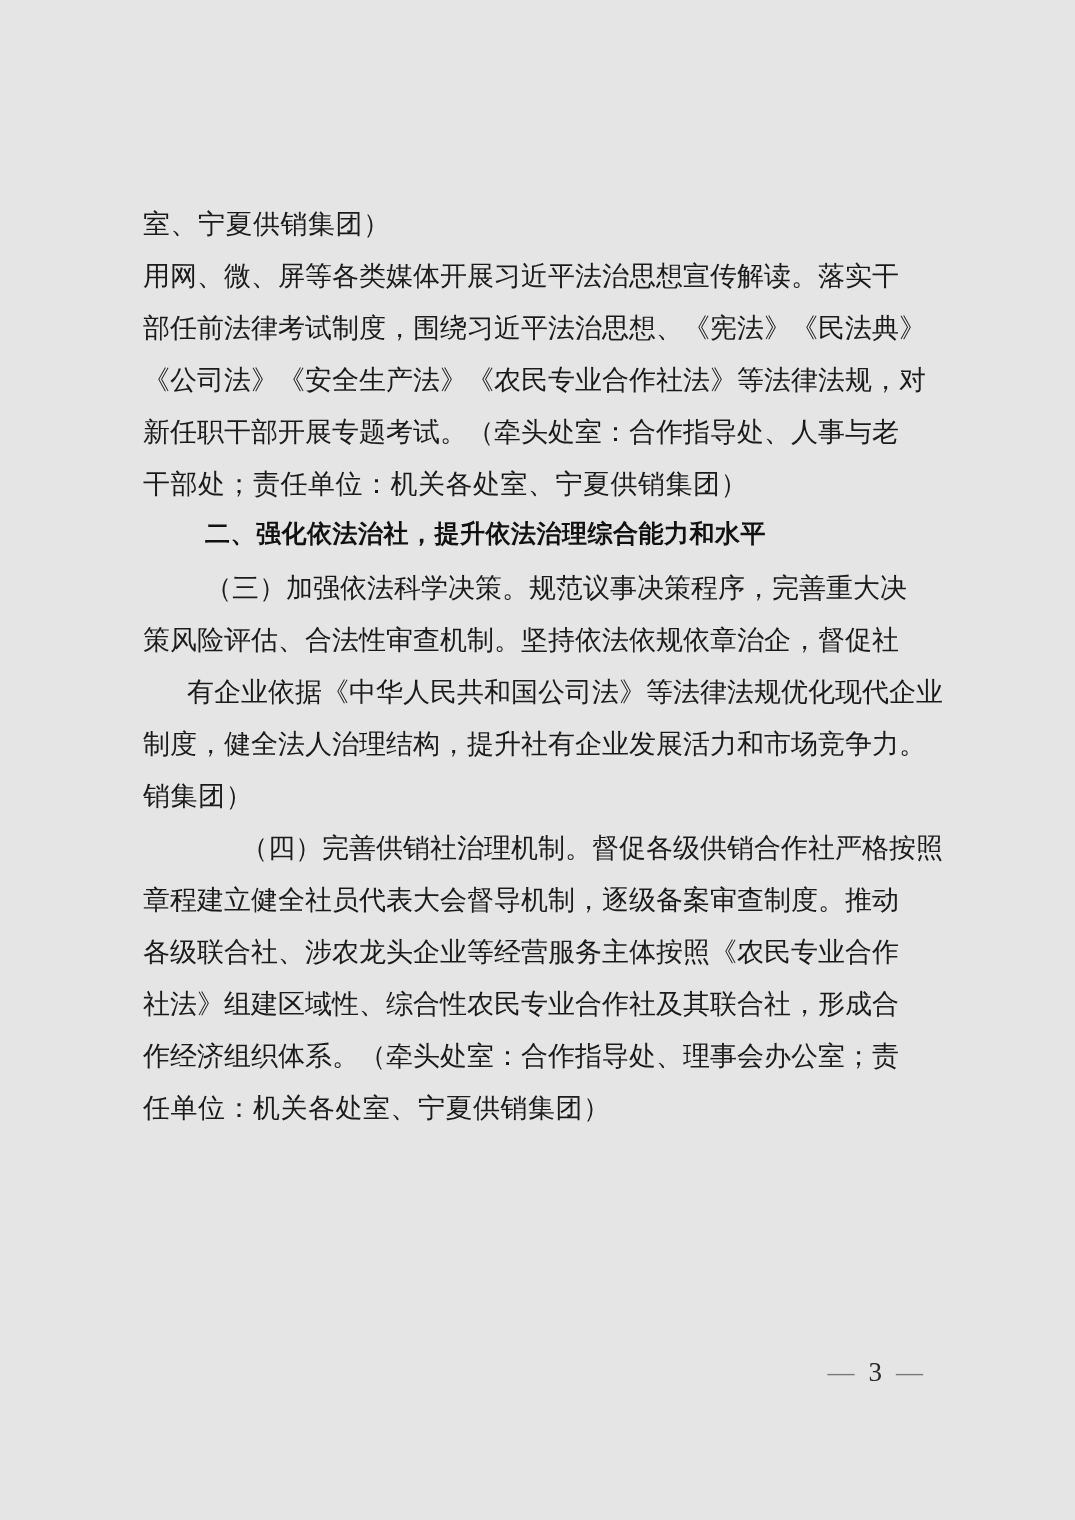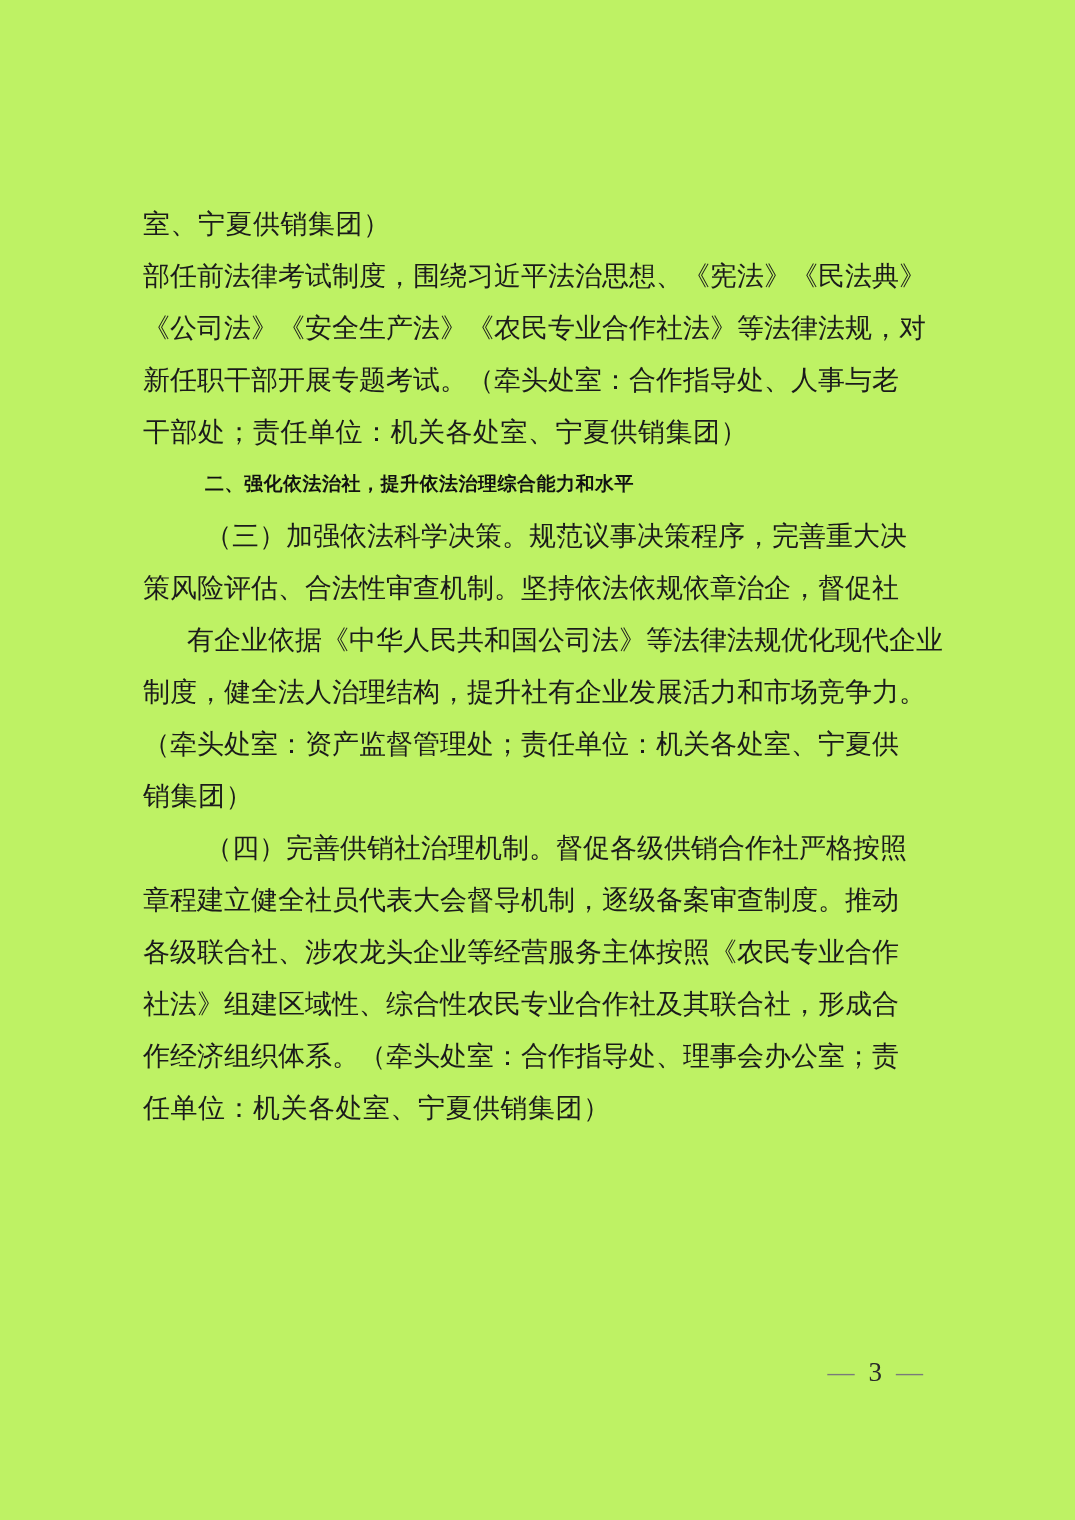--- a/index.html
+++ b/index.html
@@ -1,44 +1,44 @@
 <!DOCTYPE html>
 <html><head>
 <meta charset="utf-8">
 <style>
   * { margin: 0; padding: 0; box-sizing: border-box; }
   html, body { background: #ffffff; }
   .page {
     position: relative;
     width: 1075px;
     height: 1520px;
-    background: #bef264;
+    background: #e5e5e5;
     overflow: hidden;
     font-family: "Liberation Serif", "DejaVu Serif", serif;
     color: #1b1b1b;
     padding-left: 15px;
   }
   .content {
     position: absolute;
     left: 143px;
     top: 198px;
     width: 800px;
   }
   .line {
     height: 52px;
     line-height: 52px;
     font-size: 27px;
     white-space: nowrap;
     letter-spacing: 0.5px;
   }
   .line.indent { text-indent: 62px; }
   .line.heading {
-    font-family: Liberation Serif, serif;
+    font-family: Liberation Mono, monospace;
     font-weight: 700;
-    font-size: 19px;
+    font-size: 25px;
     color: #111111;
     text-indent: 62px;
     letter-spacing: 0.5px;
   }
   .footer {
     position: absolute;
     top: 1352px;
     right: 152px;
     font-size: 27px;
     line-height: 40px;
@@ -46,32 +46,32 @@
   }
   .footer .dash { color: #7a7a7a; }
   .footer .num { margin: 0 14px; }
 </style>
 </head>
 <body>
 
 <div class="page">
   <div class="content">
     <div class="line end">室、宁夏供销集团）</div>
+    <div class="line fill" style="letter-spacing: 0px;">用网、微、屏等各类媒体开展习近平法治思想宣传解读。落实干</div>
     <div class="line fill" style="letter-spacing: 0px;">部任前法律考试制度，围绕习近平法治思想、《宪法》《民法典》</div>
     <div class="line fill" style="letter-spacing: 0px;">《公司法》《安全生产法》《农民专业合作社法》等法律法规，对</div>
     <div class="line fill" style="letter-spacing: 0px;">新任职干部开展专题考试。（牵头处室：合作指导处、人事与老</div>
     <div class="line end">干部处；责任单位：机关各处室、宁夏供销集团）</div>
     <div class="line heading">二、强化依法治社，提升依法治理综合能力和水平</div>
     <div class="line fill indent" style="letter-spacing: 0px;">（三）加强依法科学决策。规范议事决策程序，完善重大决</div>
     <div class="line fill" style="letter-spacing: 0px;">策风险评估、合法性审查机制。坚持依法依规依章治企，督促社</div>
     <div class="line fill" style="letter-spacing: 0px; text-align: right;">有企业依据《中华人民共和国公司法》等法律法规优化现代企业</div>
     <div class="line fill" style="letter-spacing: 0px;">制度，健全法人治理结构，提升社有企业发展活力和市场竞争力。</div>
-    <div class="line fill" style="letter-spacing: 0px;">（牵头处室：资产监督管理处；责任单位：机关各处室、宁夏供</div>
     <div class="line end">销集团）</div>
-    <div class="line fill indent" style="letter-spacing: 0px;">（四）完善供销社治理机制。督促各级供销合作社严格按照</div>
+    <div class="line fill indent" style="letter-spacing: 0px; text-align: right;">（四）完善供销社治理机制。督促各级供销合作社严格按照</div>
     <div class="line fill" style="letter-spacing: 0px;">章程建立健全社员代表大会督导机制，逐级备案审查制度。推动</div>
     <div class="line fill" style="letter-spacing: 0px;">各级联合社、涉农龙头企业等经营服务主体按照《农民专业合作</div>
     <div class="line fill" style="letter-spacing: 0px;">社法》组建区域性、综合性农民专业合作社及其联合社，形成合</div>
     <div class="line fill" style="letter-spacing: 0px;">作经济组织体系。（牵头处室：合作指导处、理事会办公室；责</div>
     <div class="line end">任单位：机关各处室、宁夏供销集团）</div>
   </div>
 
   <div class="footer">
     <span class="dash">—</span><span class="num">3</span><span class="dash">—</span>
   </div>

